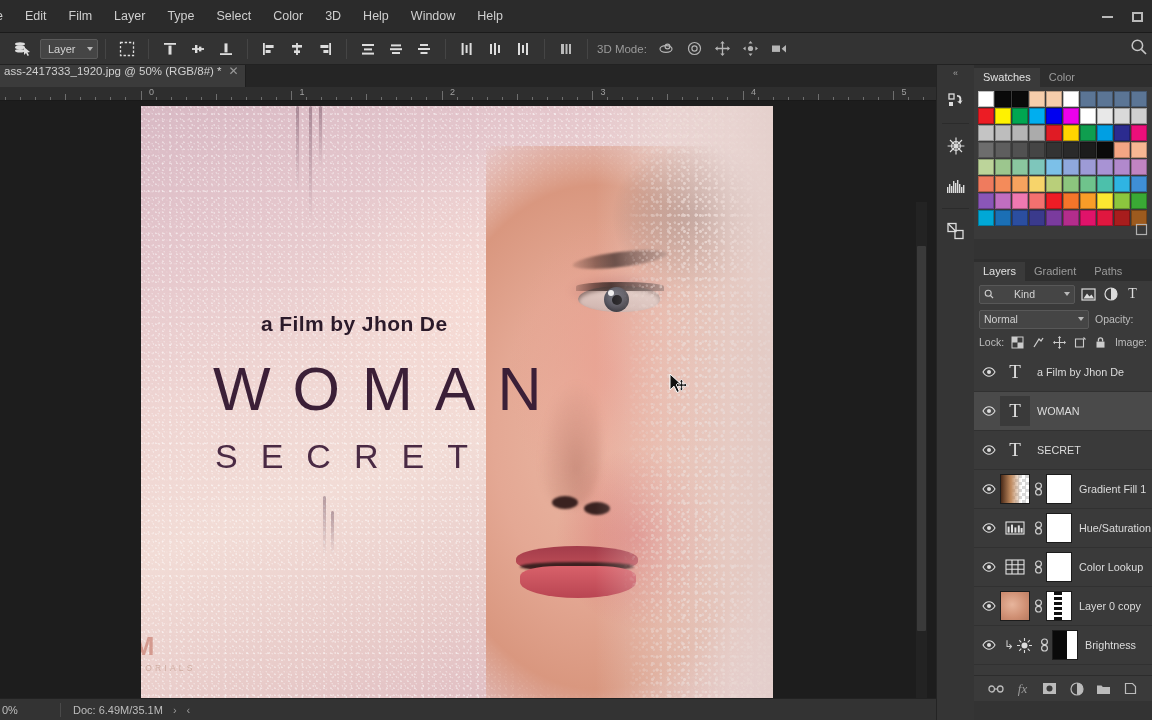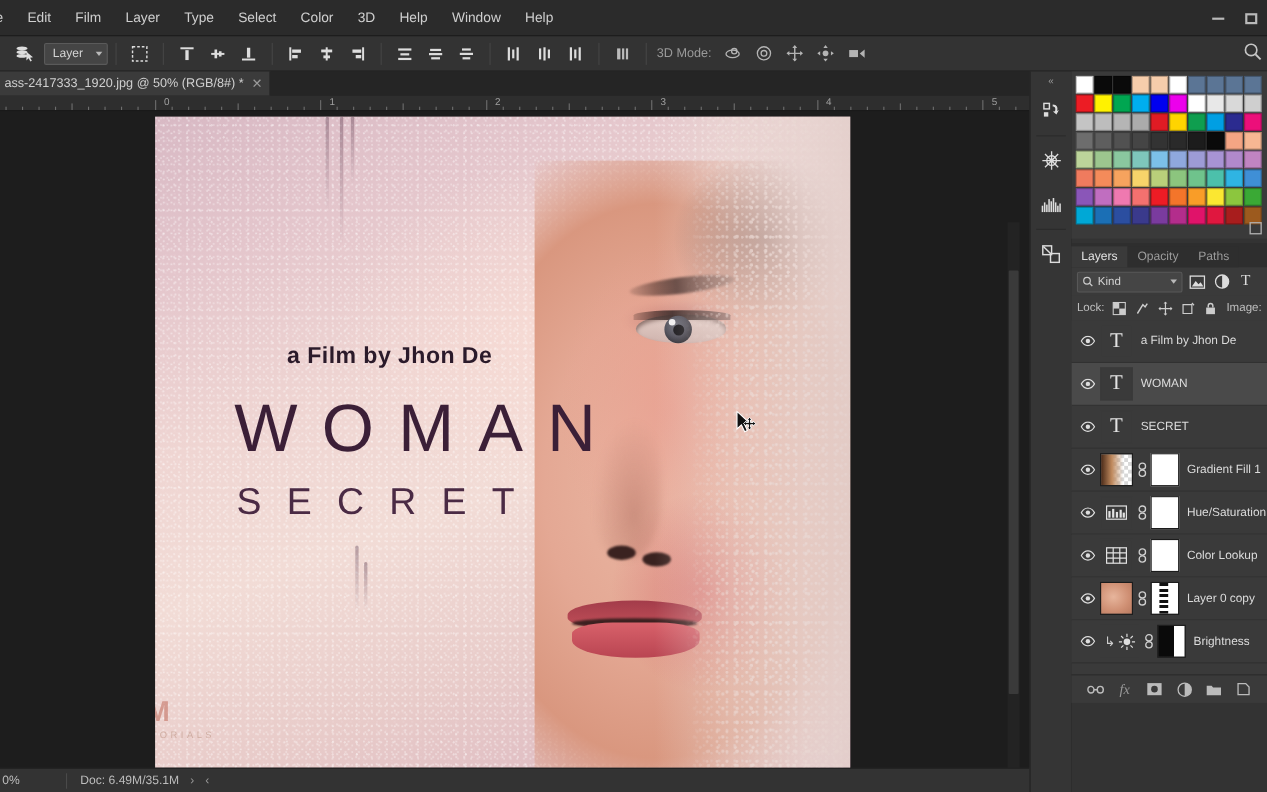--- a/index.html
+++ b/index.html
@@ -47,21 +47,21 @@
   .caret{width:0;height:0;border-left:3.5px solid transparent;border-right:3.5px solid transparent;border-top:4px solid #b9b9b9;margin-left:6px;}
   .opt-label{font-size:11.5px;color:#9a9a9a;margin:0 6px 0 2px;}
   .search-ico{position:absolute;right:3px;top:4px;}
 
   
   .tabstrip{
     position:absolute;left:0;top:65px;width:936px;height:22px;background:#252525;
   }
   .doctab{
     position:absolute;left:0;top:0;height:22px;background:#3b3b3b;
-    display:flex;align-items:center;padding:0 6px 0 4px;font-size:11.5px;color:#d0d0d0;
+    display:flex;padding:0 6px 0 4px;font-size:11.5px;color:#d0d0d0;
     border-right:1px solid #1e1e1e;white-space:nowrap;
   }
   .tab-x{margin-left:7px;font-size:12px;color:#9a9a9a;line-height:1;}
 
   
   .ruler-h{
     position:absolute;left:0;top:87px;width:936px;height:14px;background:#2e2e2e;
     border-bottom:1px solid #191919;overflow:hidden;
   }
   .rt{position:absolute;bottom:0;width:1px;background:#6e6e6e;}
@@ -218,21 +218,21 @@
   .ptab{
     padding:3px 9px 4px;font-size:11px;color:#9b9b9b;background:#2e2e2e;
   }
   .ptab.active{background:#3a3a3a;color:#e2e2e2;}
 
   .swatchwrap{background:#3a3a3a;padding:4px 0 0 4px;height:152px;position:relative;}
   .swgrid{display:grid;grid-template-columns:repeat(10,16px);grid-auto-rows:16px;gap:1px;}
   .sw{width:16px;height:16px;border:1px solid rgba(0,0,0,.25);}
   .swfooter{position:absolute;right:4px;bottom:3px;display:flex;gap:6px;}
 
-  .ptabs2{height:22px;background:#2e2e2e;display:flex;align-items:flex-end;margin-top:4px;}
+  .ptabs2{height:22px;background:#2e2e2e;display:flex;align-items:flex-end;margin-top:20px;}
 
   .lay-filter{height:26px;background:#3a3a3a;display:flex;align-items:center;padding:0 5px;gap:5px;}
   .kind-box{
     height:19px;flex:0 0 96px;background:#454545;border:1px solid #585858;border-radius:2px;
     display:flex;align-items:center;justify-content:space-between;padding:0 4px;font-size:10.5px;color:#d2d2d2;
   }
   .fico{width:17px;height:17px;display:flex;align-items:center;justify-content:center;}
   .blend-row{height:24px;background:#3a3a3a;display:flex;align-items:center;padding:0 5px;gap:6px;}
   .blend-box{
     height:19px;flex:0 0 110px;background:#454545;border:1px solid #585858;border-radius:2px;
@@ -639,20 +639,24 @@
         <rect x="2" y="2.5" width="8" height="8"></rect>
             <rect x="9" y="9.5" width="8" height="8"></rect>
           </g>
         <path d="M2.5 3 L9.5 10" stroke="#ddd" stroke-width="1.3"></path>
         </svg>
     </div>
   </div>
 
   <div class="panels">
 
+    <div class="ptabs">
+      <div class="ptab active">Swatches</div>
+      <div class="ptab">Color</div>
+    </div>
     <div class="swatchwrap">
       <div class="swgrid" id="swgrid">
           <div class="sw" style="background: rgb(255, 255, 255);"></div>
           <div class="sw" style="background: rgb(10, 10, 10);"></div>
           <div class="sw" style="background: rgb(10, 10, 10);"></div>
           <div class="sw" style="background: rgb(246, 205, 171);"></div>
           <div class="sw" style="background: rgb(246, 205, 171);"></div>
           <div class="sw" style="background: rgb(255, 255, 255);"></div>
           <div class="sw" style="background: rgb(91, 117, 149);"></div>
           <div class="sw" style="background: rgb(91, 117, 149);"></div>
@@ -731,27 +735,27 @@
         </div>
       <div class="swfooter">
         <svg width="13" height="13" viewBox="0 0 13 13">
             <rect x="1.5" y="1.5" width="10" height="10" fill="none" stroke="#b0b0b0" stroke-width="1.2"></rect>
           </svg>
       </div>
     </div>
 
     <div class="ptabs2">
       <div class="ptab active">Layers</div>
-      <div class="ptab">Opacity</div>
+      <div class="ptab">Gradient</div>
       <div class="ptab">Paths</div>
     </div>
 
     <div class="lay-filter">
       <div class="kind-box">
-        <span style="display:flex;align-items:center;gap:4px;">
+        <span style="display:flex;align-items:center;gap:20px;">
           <svg width="10" height="10" viewBox="0 0 10 10">
               <circle cx="4.2" cy="4.2" r="3" fill="none" stroke="#ccc" stroke-width="1.1"></circle>
               <path d="M6.4 6.4 L9 9" stroke="#ccc" stroke-width="1.2"></path>
             </svg>
           <span>Kind</span>
         </span>
         <span class="caret"></span>
       </div>
       <div class="fico">
           <svg width="15" height="13" viewBox="0 0 15 13">
@@ -763,20 +767,27 @@
           <svg width="14" height="14" viewBox="0 0 14 14">
             <circle cx="7" cy="7" r="6" fill="none" stroke="#ddd" stroke-width="1.2"></circle>
             <path d="M7 1 A6 6 0 0 1 7 13 Z" fill="#ddd"></path>
           </svg>
         </div>
       <div class="fico">
           <span style="font-family:'Liberation Serif',serif;font-size:14px;color:#ddd;">T</span>
         </div>
     </div>
 
+    <div class="blend-row">
+      <div class="blend-box">
+        <span>Normal</span>
+        <span class="caret"></span>
+      </div>
+      <span class="tiny">Opacity:</span>
+    </div>
 
     <div class="lock-row">
       <span class="tiny">Lock:</span>
       <span class="fico">
           <svg width="13" height="13" viewBox="0 0 13 13">
             <rect x="1" y="1" width="11" height="11" fill="none" stroke="#ccc" stroke-width="1"></rect>
             <rect x="1" y="1" width="5.5" height="5.5" fill="#ccc"></rect>
             <rect x="6.5" y="6.5" width="5.5" height="5.5" fill="#ccc"></rect>
           </svg>
         </span>

